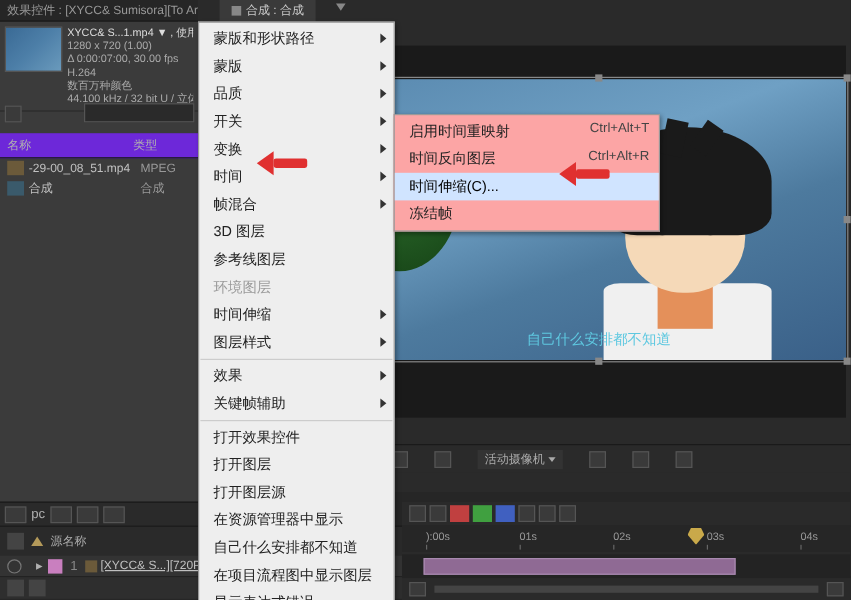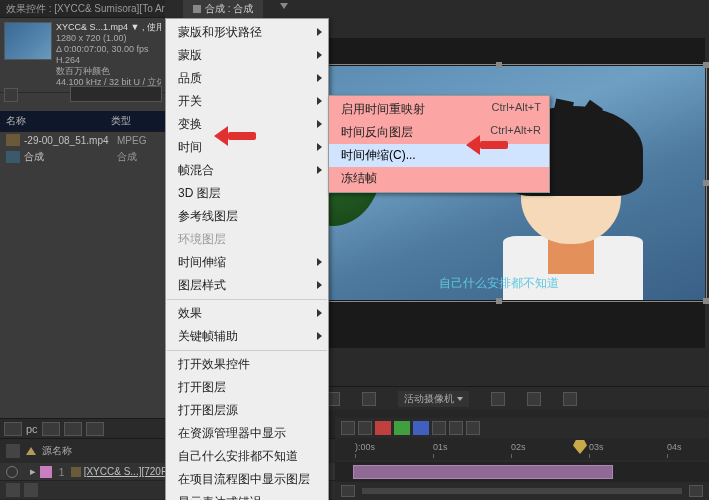--- a/index.html
+++ b/index.html
@@ -5,21 +5,21 @@
   * { margin: 0; padding: 0; box-sizing: border-box; font-family: "Microsoft YaHei", sans-serif; }
   body { background: #262626; color: #b0b0b0; width: 709px; height: 500px; overflow: hidden; position: relative; font-size: 11px; }
 
   
   .left-panel { position: absolute; left: 0; top: 0; width: 165px; height: 500px; background: #3b3b3b; border-radius: 18px; }
   .panel-header { background: #262626; height: 18px; padding: 2px 6px; color: #999; font-size: 10px; white-space: nowrap; overflow: hidden; border-bottom: 1px solid #1a1a1a; }
   .clip-info { display: flex; padding: 4px 4px; border-bottom: 1px solid #2a2a2a; }
   .thumb { width: 48px; height: 38px; background: linear-gradient(135deg,#3a6a95 0%,#4d7fa8 50%,#6a9abc 100%); margin-right: 4px; flex-shrink: 0; border: 1px solid #555; }
   .info-text { font-size: 9px; line-height: 11px; color: #aaa; white-space: nowrap; overflow: hidden; }
   .info-text .line1 { color: #ddd; }
-  .project-head { display: flex; background: #0f172a; padding: 3px 6px; font-size: 10px; border-bottom: 1px solid #1a1a1a; margin-top:18px;}
+  .project-head { display: flex; background: #6d28d9; padding: 3px 6px; font-size: 10px; border-bottom: 1px solid #1a1a1a; margin-top:18px;}
   .col-name { flex: 1; }
   .col-type { width: 48px; }
   .project-row { display: flex; padding: 2px 6px; align-items: center; }
   .proj-icon { width: 14px; height: 12px; margin-right: 4px; }
   .icon-clip { background: #6b5a3a; }
   .icon-comp { background: #3a5a6b; }
   .proj-name { font-size: 10px; color: #c0c0c0; white-space: nowrap; overflow: hidden; flex: 1; }
   .proj-type { font-size: 10px; width: 42px; color: #999; }
 
   .left-bottom { position: absolute; bottom: 62px; left: 0; width: 165px; height: 20px; background: #2a2a2a; border-top: 1px solid #1a1a1a; display:flex; align-items:center; padding:4px 4px; gap:4px;}
@@ -66,21 +66,21 @@
   .collar { position:absolute; top:130px; left:40px; width:140px; height:64px; background:#f0f0f0; border-radius: 10% 10% 0 0;}
   .collar-inner { position:absolute; top:128px; left:85px; width:46px;height:40px; background:#e4905a;}
   .tree { position:absolute; top:30px; left:-10px; width:100px; height:130px; background:radial-gradient(circle,#2a682a 0%,#1a4a1a 80%); border-radius:50%;}
   .subtitle { position:absolute; bottom:8px; left:0; width:100%; text-align:center; font-size:12px; color:#5ec8e0;}
   .sel-box { position:absolute; top:26px; left:-2px; width:416px; height:238px; border:1px solid #888;}
   .handle { position:absolute; width:6px; height:6px; background:#888;}
   .h-tl{top:-3px;left:-3px;} .h-tr{top:-3px;right:-3px;} .h-bl{bottom:-3px;left:-3px;} .h-br{bottom:-3px;right:-3px;}
   .h-tm{top:-3px;left:50%;margin-left:-3px;} .h-bm{bottom:-3px;left:50%;margin-left:-3px;}
   .h-ml{top:50%;left:-3px;margin-top:-3px;} .h-mr{top:50%;right:-3px;margin-top:-3px;}
 
-  .viewer-bar { position:absolute; bottom:0; left:0; width:100%; height:24px; background:#2a2a2a; border-top:1px solid #1a1a1a; display:flex; align-items:center; padding:0 6px; gap:22px; font-size:10px;}
+  .viewer-bar { position:absolute; bottom:16px; left:0; width:100%; height:24px; background:#2a2a2a; border-top:1px solid #1a1a1a; display:flex; align-items:center; padding:0 6px; gap:22px; font-size:10px;}
   .vb-drop { background:#333; padding:1px 6px; color:#aaa; display:flex; align-items:center; gap:3px;}
   .vb-arrow { width:0;height:0;border-left:3px solid transparent;border-right:3px solid transparent;border-top:4px solid #aaa;}
   .vb-icon { width:14px;height:14px;background:#3a3a3a;border:1px solid #555;}
   .vb-color { width:16px;height:14px;}
   .red{background:#c04040;} .green{background:#40a040;} .blue{background:#4060c0;}
 
   
   .menu { position: absolute; top: 18px; left: 165px; width: 164px; background: #eeeeee; border: 1px solid #999; box-shadow: 2px 2px 4px rgba(0,0,0,.4); font-size: 12px; color: #222; padding: 2px 0; z-index: 50;}
   .menu-item { padding: 3px 20px 3px 12px; position: relative; white-space:nowrap; }
   .menu-item.has-sub::after { content:''; position:absolute; right:6px; top:7px; width:0;height:0;border-top:4px solid transparent;border-bottom:4px solid transparent;border-left:5px solid #333;}

